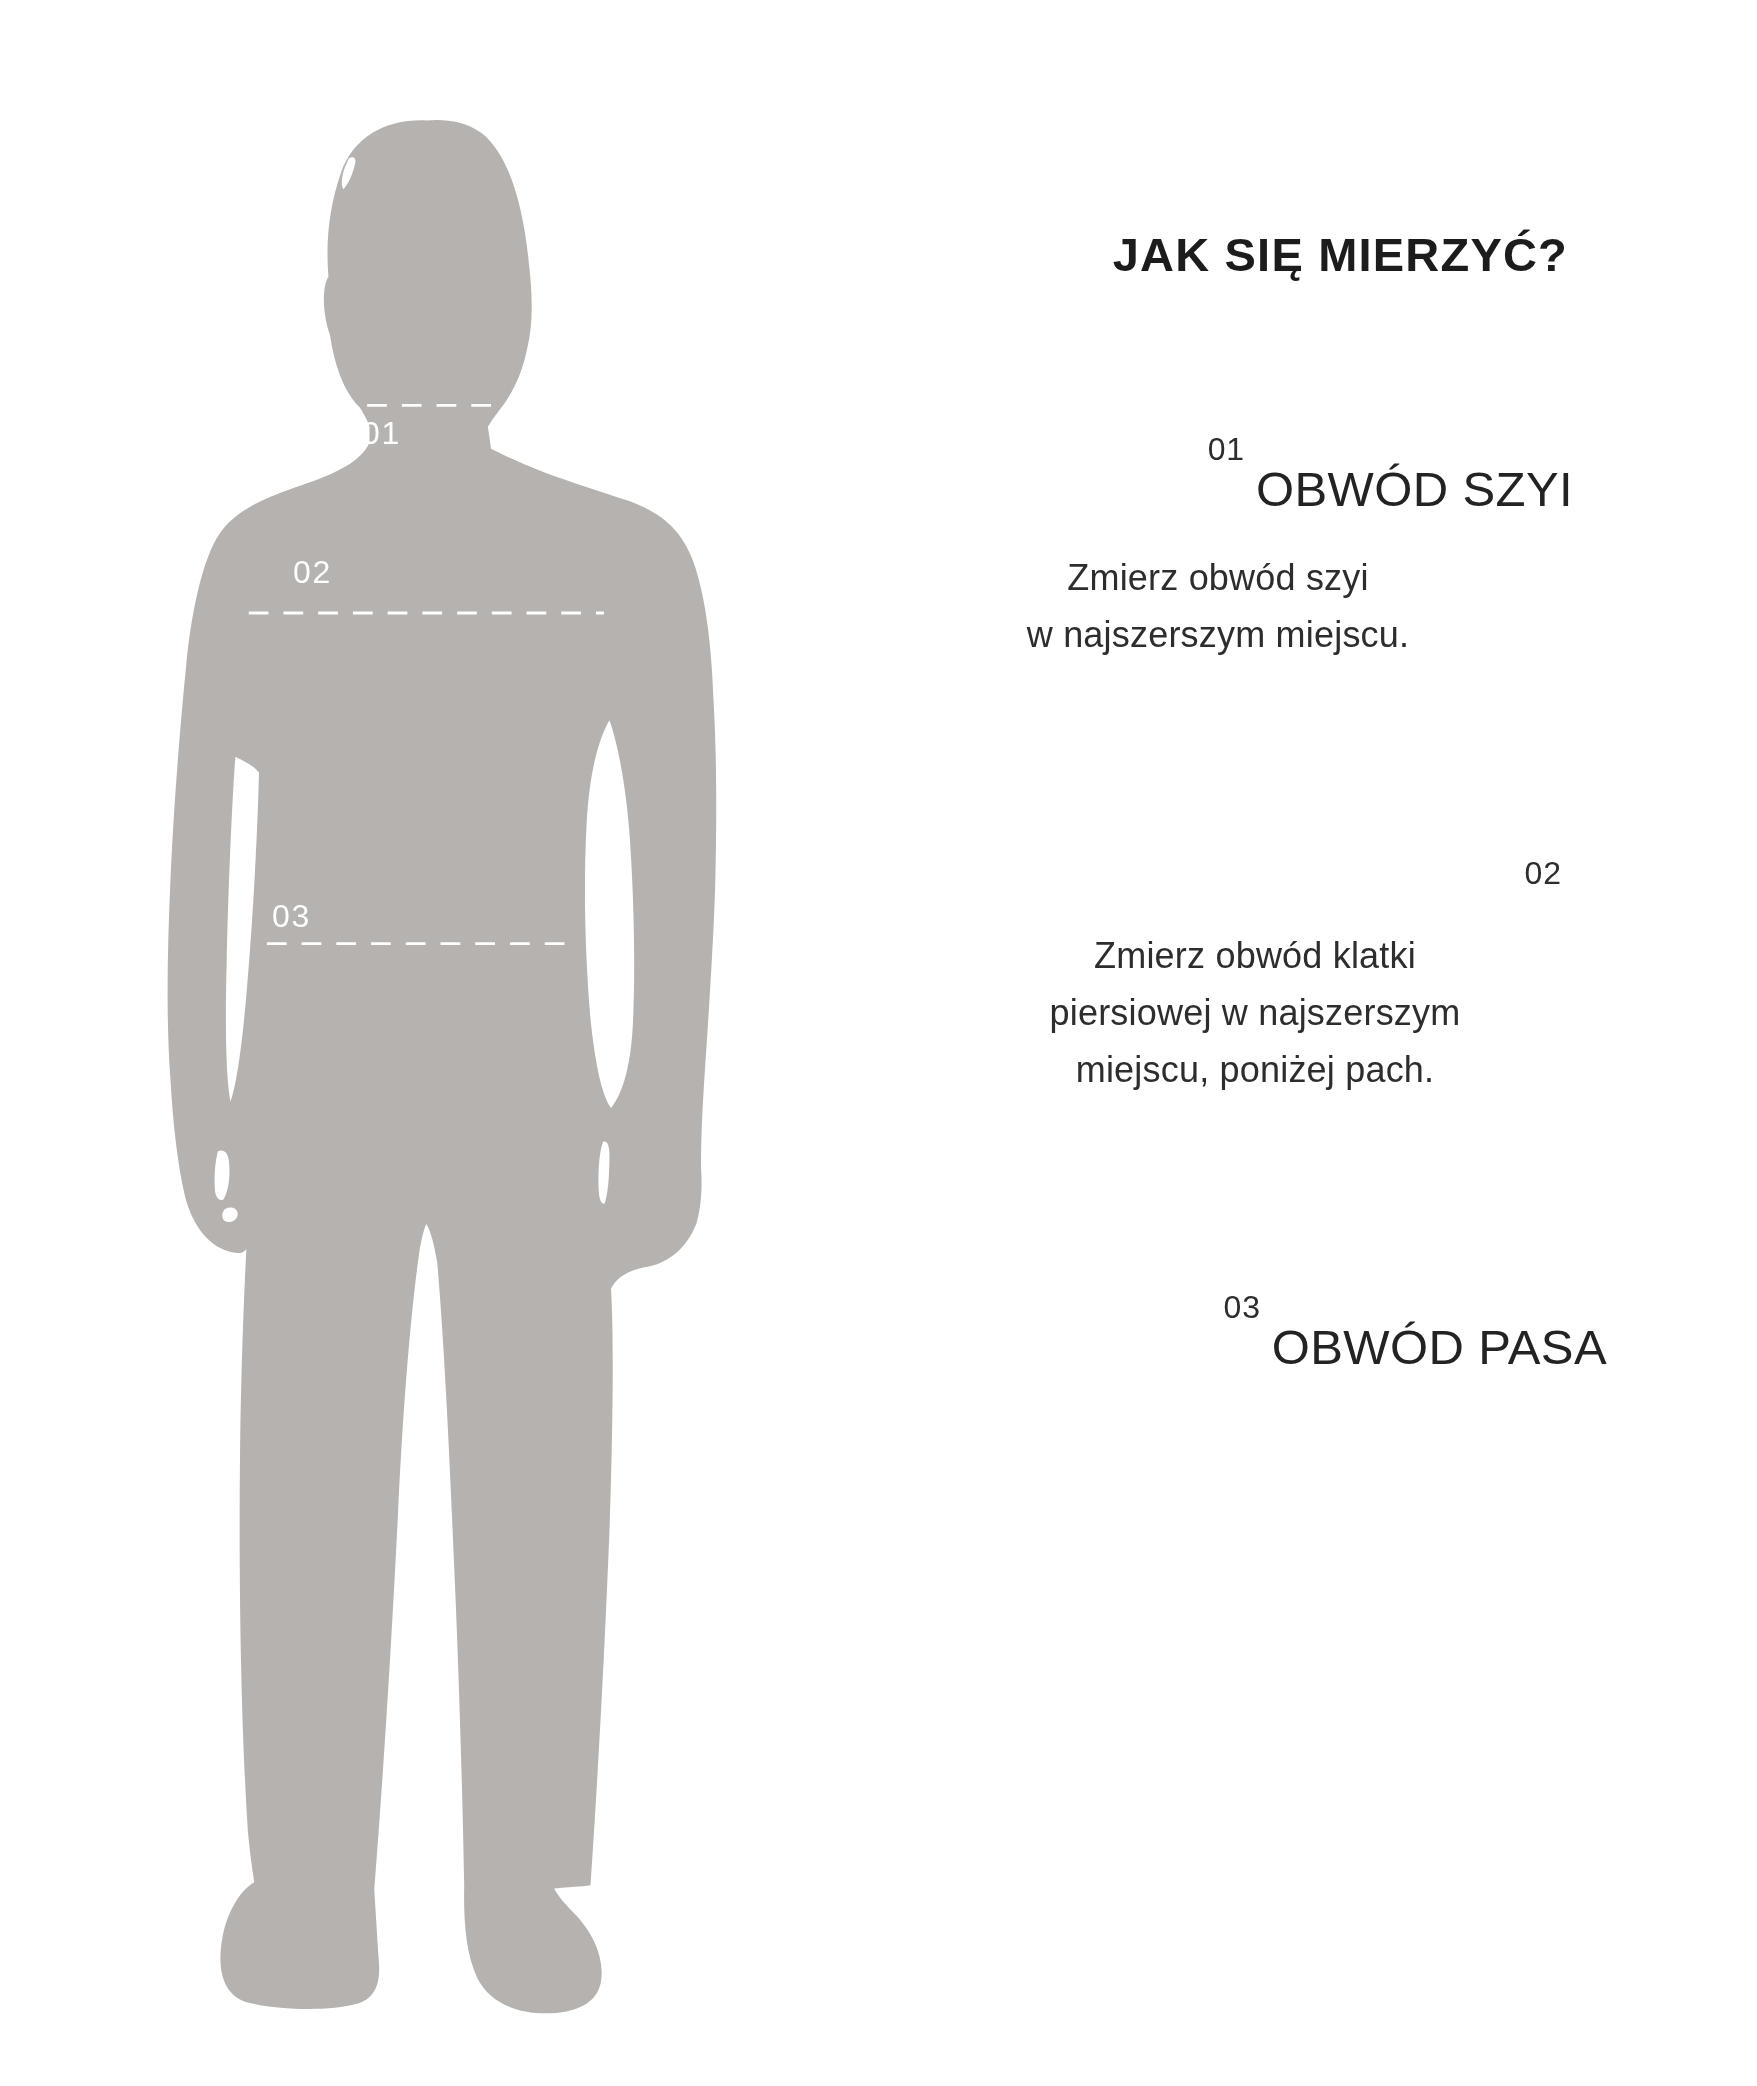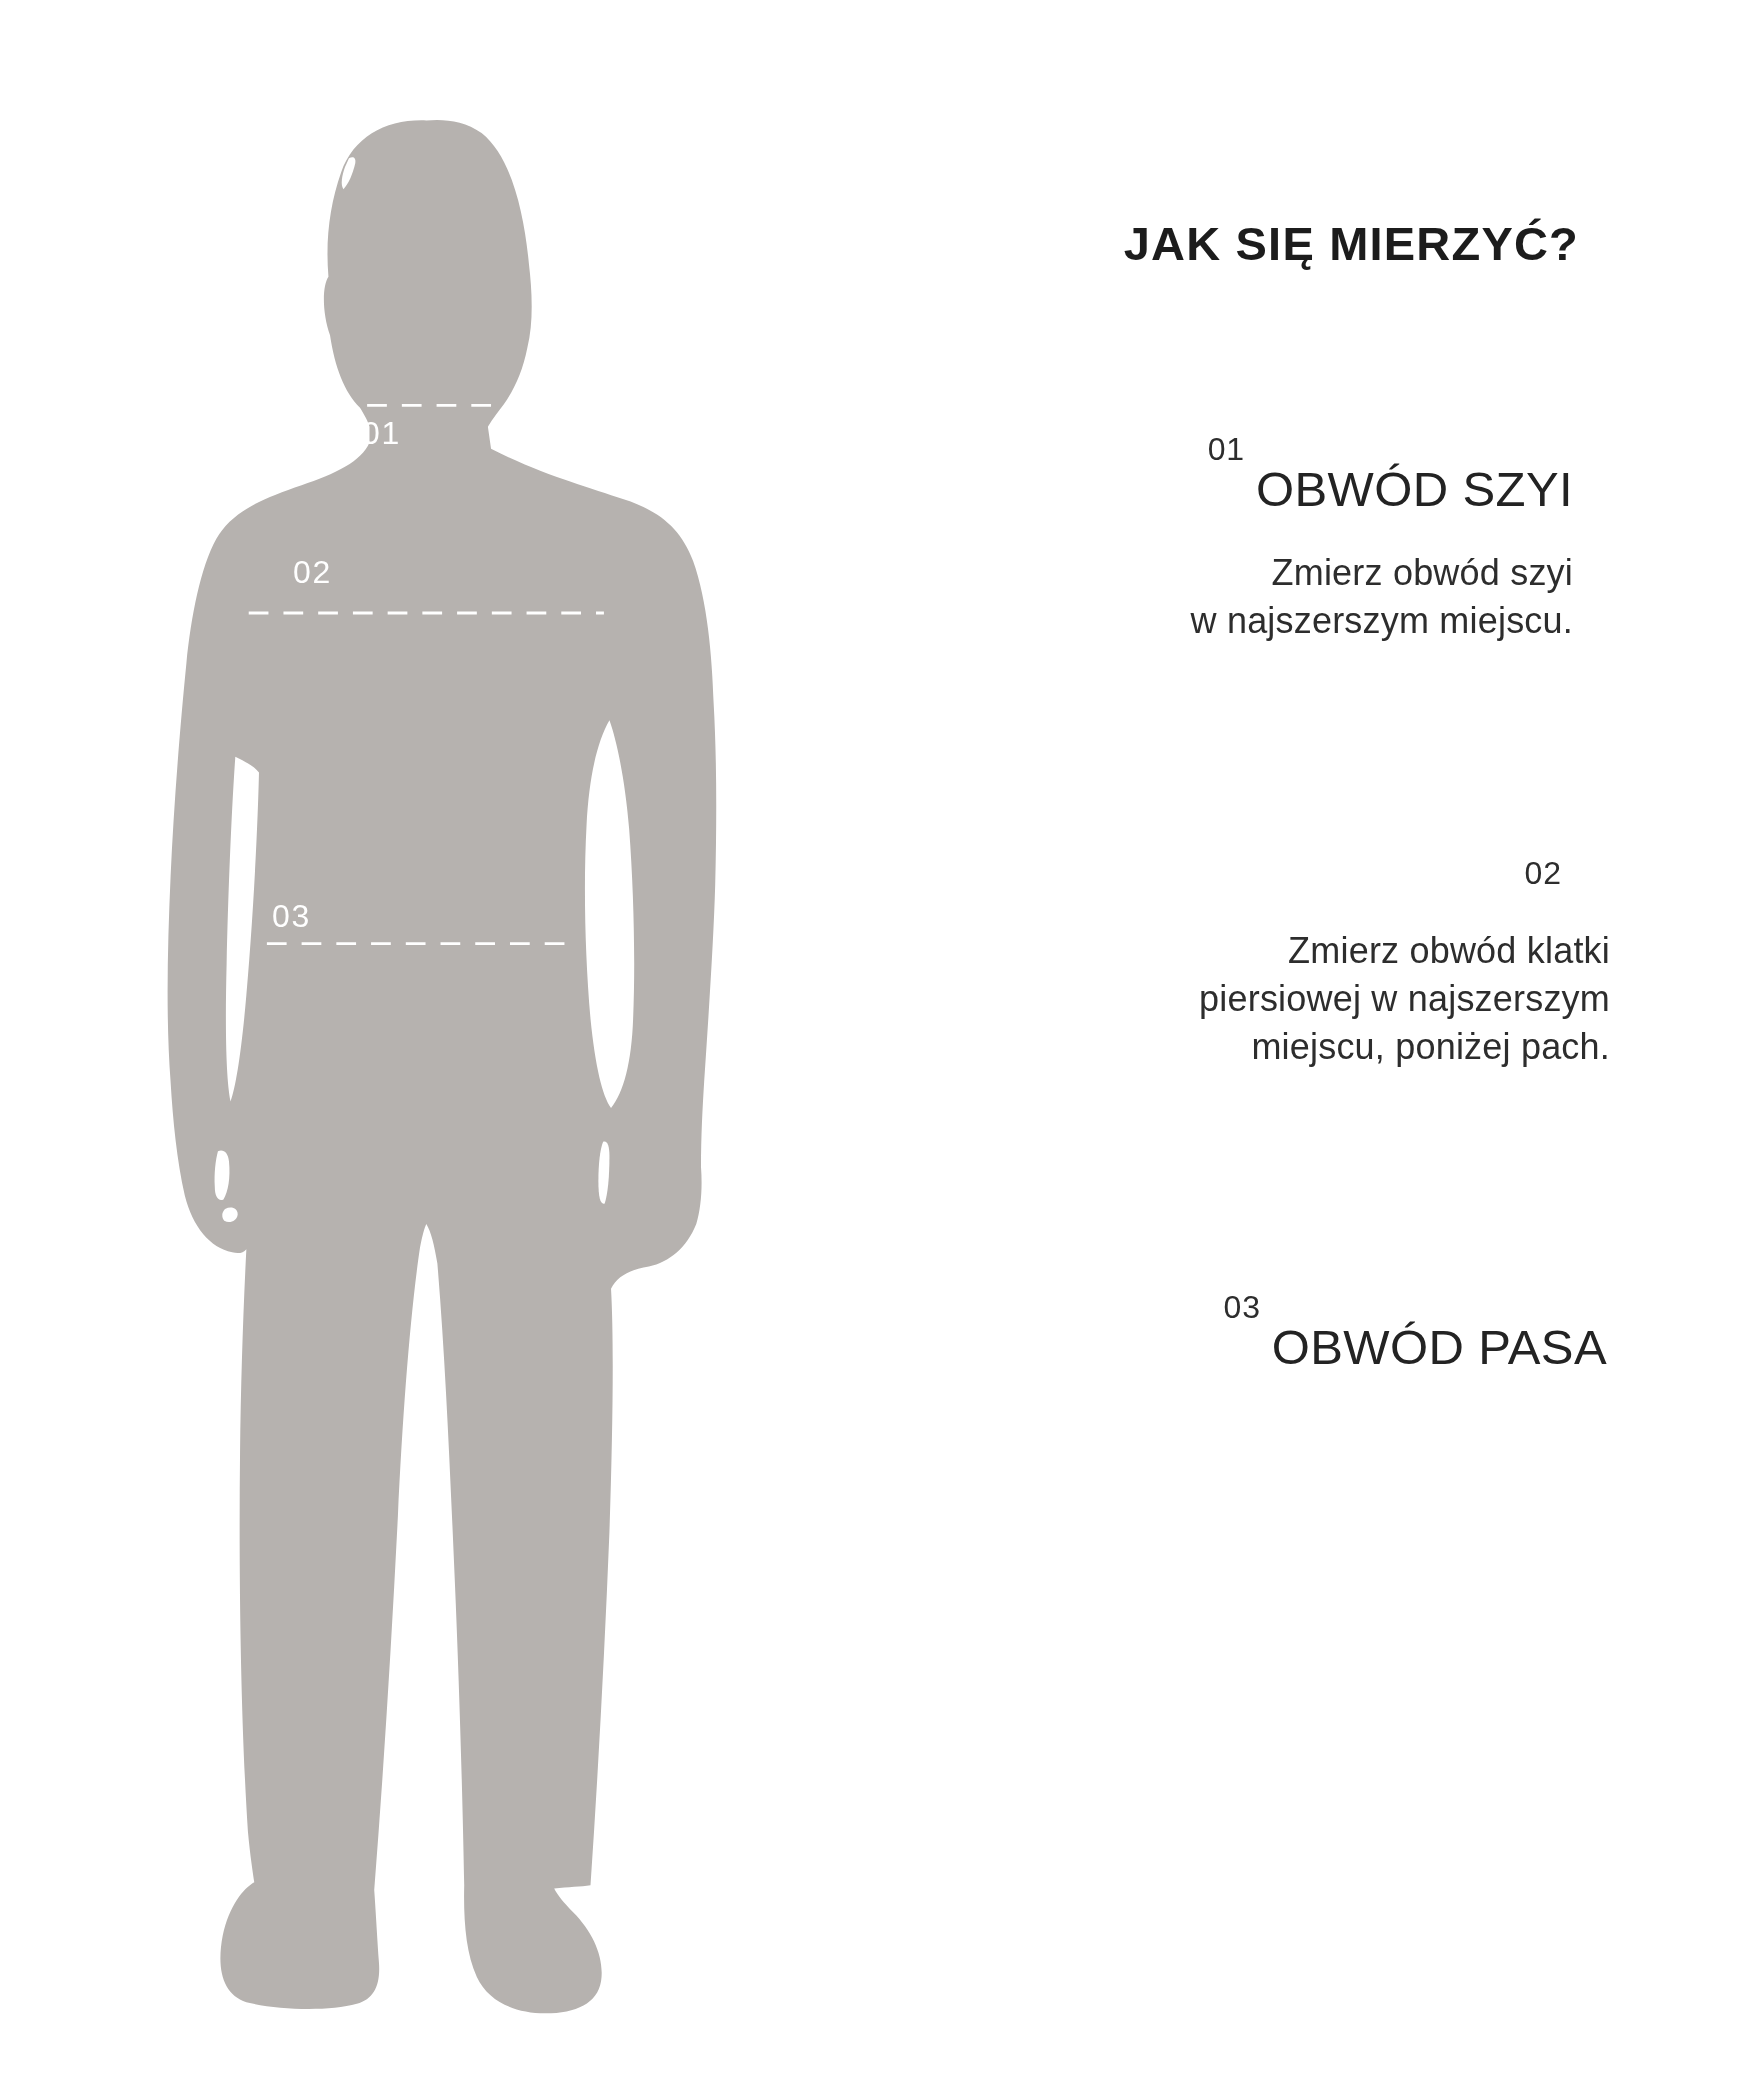--- a/index.html
+++ b/index.html
@@ -27,21 +27,21 @@
     color:#ffffff;
     font-size:32px;line-height:32px;
     letter-spacing:1.6px;
   }
   #fig-num-1{left:212px;top:306px}
   #fig-num-2{left:143px;top:445px}
   #fig-num-3{left:122px;top:789px}
 
   
   .page-title{
-    position:absolute;top:218px;right:178px;margin:0;
+    position:absolute;top:218px;right:178px;margin:11px;
     font-size:47px;line-height:52px;font-weight:600;
     letter-spacing:1.2px;color:#1c1c1c;white-space:nowrap;
   }
   .info{
     position:absolute;width:710px;text-align:right;
   }
   #section-1{top:433px;right:184px}
   #section-2{top:857px;right:147px}
   #section-3{top:1291px;right:150px}
 
@@ -53,23 +53,24 @@
     letter-spacing:0.8px;
     transform:translateX(calc(-100% - 11px));
   }
   .heading{
     margin:1.6px 0 0;
     font-size:49px;line-height:44px;font-weight:400;
     letter-spacing:0.4px;color:#232323;white-space:nowrap;
   }
   .body-text{
     margin:38px 0 0;
-    font-size:36px;line-height:48px;
+    font-size:36px;line-height:57px;
     letter-spacing:0.2px;color:#2d2d2d;
     white-space:pre-line;
+    text-align:center;
   }
 </style>
 </head>
 <body>
 
 <div class="silhouette-wrap">
   <svg viewBox="0 0 760 2430" xmlns="http://www.w3.org/2000/svg">
 
     <path class="sil" d="
       M 350 12

